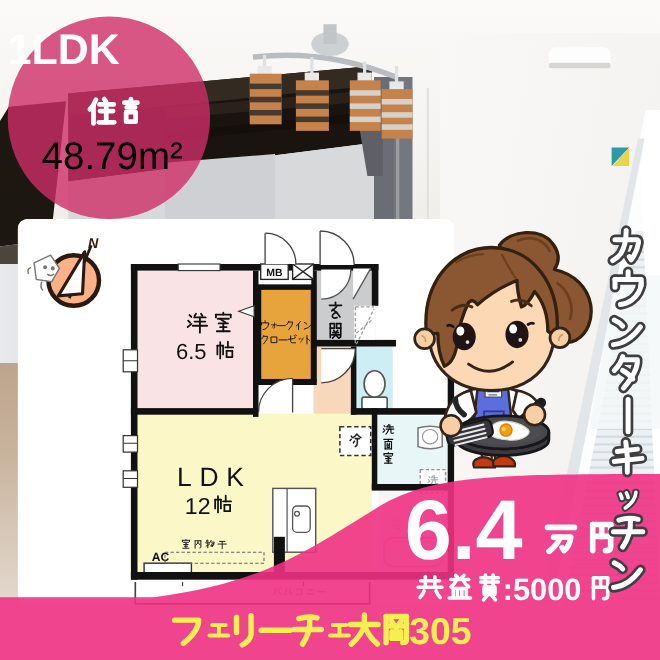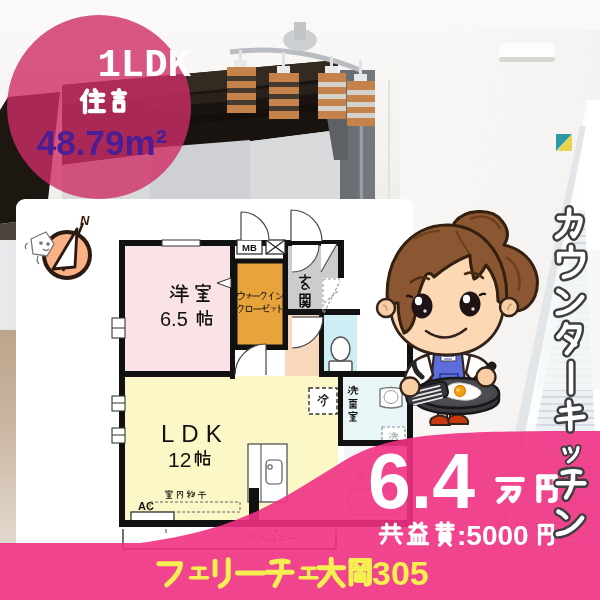--- a/index.html
+++ b/index.html
@@ -541,41 +541,41 @@
     <circle cx="25" cy="44" r="1.2" fill="#777"></circle>
     <circle cx="32" cy="45" r="1.2" fill="#777"></circle>
     <path d="M27,50 q3,3 6,0"></path>
     <path d="M12,44 q-4,2 -2,6"></path>
     <path d="M22,57 q-2,5 1,8"></path>
   </g>
 </svg>
 
 <div class="abs" style="left:7px;top:15px;width:184px;height:184px;border-radius:50%;background:rgba(206,45,103,0.80);"></div>
 
-<div class="abs" style="left:7px;top:44px;width:184px;text-align:right;font-weight:bold;font-size:39px;color:#ffffff;font-family:Liberation Mono, monospace;">1LDK</div>
+<div class="abs" style="left:7px;top:24px;width:184px;text-align:left;font-weight:bold;font-size:39px;color:#ffffff;">1LDK</div>
 
 <svg class="abs" style="left:7px;top:82px;" width="184" height="40" viewBox="0 0 184 40">
     <g transform="translate(71.50,6.50) scale(0.2700)">
       <path d="M32,8 Q26,26 12,40" fill="none" stroke="#ffffff" stroke-width="16.0" stroke-linecap="round" stroke-linejoin="round"></path>
       <path d="M24,28 L24,88" fill="none" stroke="#ffffff" stroke-width="16.0" stroke-linecap="round" stroke-linejoin="round"></path>
       <path d="M60,6 L66,14" fill="none" stroke="#ffffff" stroke-width="16.0" stroke-linecap="round" stroke-linejoin="round"></path>
       <path d="M44,24 L92,24" fill="none" stroke="#ffffff" stroke-width="16.0" stroke-linecap="round" stroke-linejoin="round"></path>
       <path d="M46,46 L90,46" fill="none" stroke="#ffffff" stroke-width="16.0" stroke-linecap="round" stroke-linejoin="round"></path>
       <path d="M42,84 L94,84" fill="none" stroke="#ffffff" stroke-width="16.0" stroke-linecap="round" stroke-linejoin="round"></path>
       <path d="M67,24 L67,84" fill="none" stroke="#ffffff" stroke-width="16.0" stroke-linecap="round" stroke-linejoin="round"></path>
     </g>
     <g transform="translate(98.50,6.50) scale(0.2700)">
       <path d="M50,6 L50,34" fill="none" stroke="#ffffff" stroke-width="16.0" stroke-linecap="round" stroke-linejoin="round"></path>
       <path d="M28,18 L72,18" fill="none" stroke="#ffffff" stroke-width="16.0" stroke-linecap="round" stroke-linejoin="round"></path>
       <path d="M36,34 L64,34" fill="none" stroke="#ffffff" stroke-width="16.0" stroke-linecap="round" stroke-linejoin="round"></path>
       <path d="M34,50 L66,50 L66,82 L34,82 Z" fill="none" stroke="#ffffff" stroke-width="16.0" stroke-linecap="round" stroke-linejoin="round"></path>
     </g>
   </svg>
 
-<div class="abs" style="left:10px;top:123px;width:184px;text-align:center;font-weight:bold;font-size:35px;color:#4c1d95;">48.79m²</div>
+<div class="abs" style="left:10px;top:123px;width:184px;text-align:center;font-weight:normal;font-size:35px;color:#000000;">48.79m²</div>
 
 <svg class="abs" style="left:370px;top:205px;" width="175" height="235" viewBox="0 0 175 235">
 <g>
 
   <path d="M84,18 C94,4 122,2 132,16 C140,26 138,34 134,40 C152,44 164,56 167,72 C169,86 164,98 154,104 C148,107 140,107 136,103 C128,112 114,110 112,99 C110,87 118,78 126,70 C120,64 110,60 100,58 Z" fill="#8a5732" stroke="#34200f" stroke-width="3" stroke-linejoin="round"></path>
   <path d="M100,14 C114,8 126,14 130,24" fill="none" stroke="#6e3f1e" stroke-width="2.5"></path>
   <path d="M136,52 C148,60 152,74 148,86" fill="none" stroke="#6e3f1e" stroke-width="2.5"></path>
 
   <g>
     <rect x="68" y="200" width="9" height="16" fill="#f8cfa4" stroke="#33231a" stroke-width="2"></rect>

